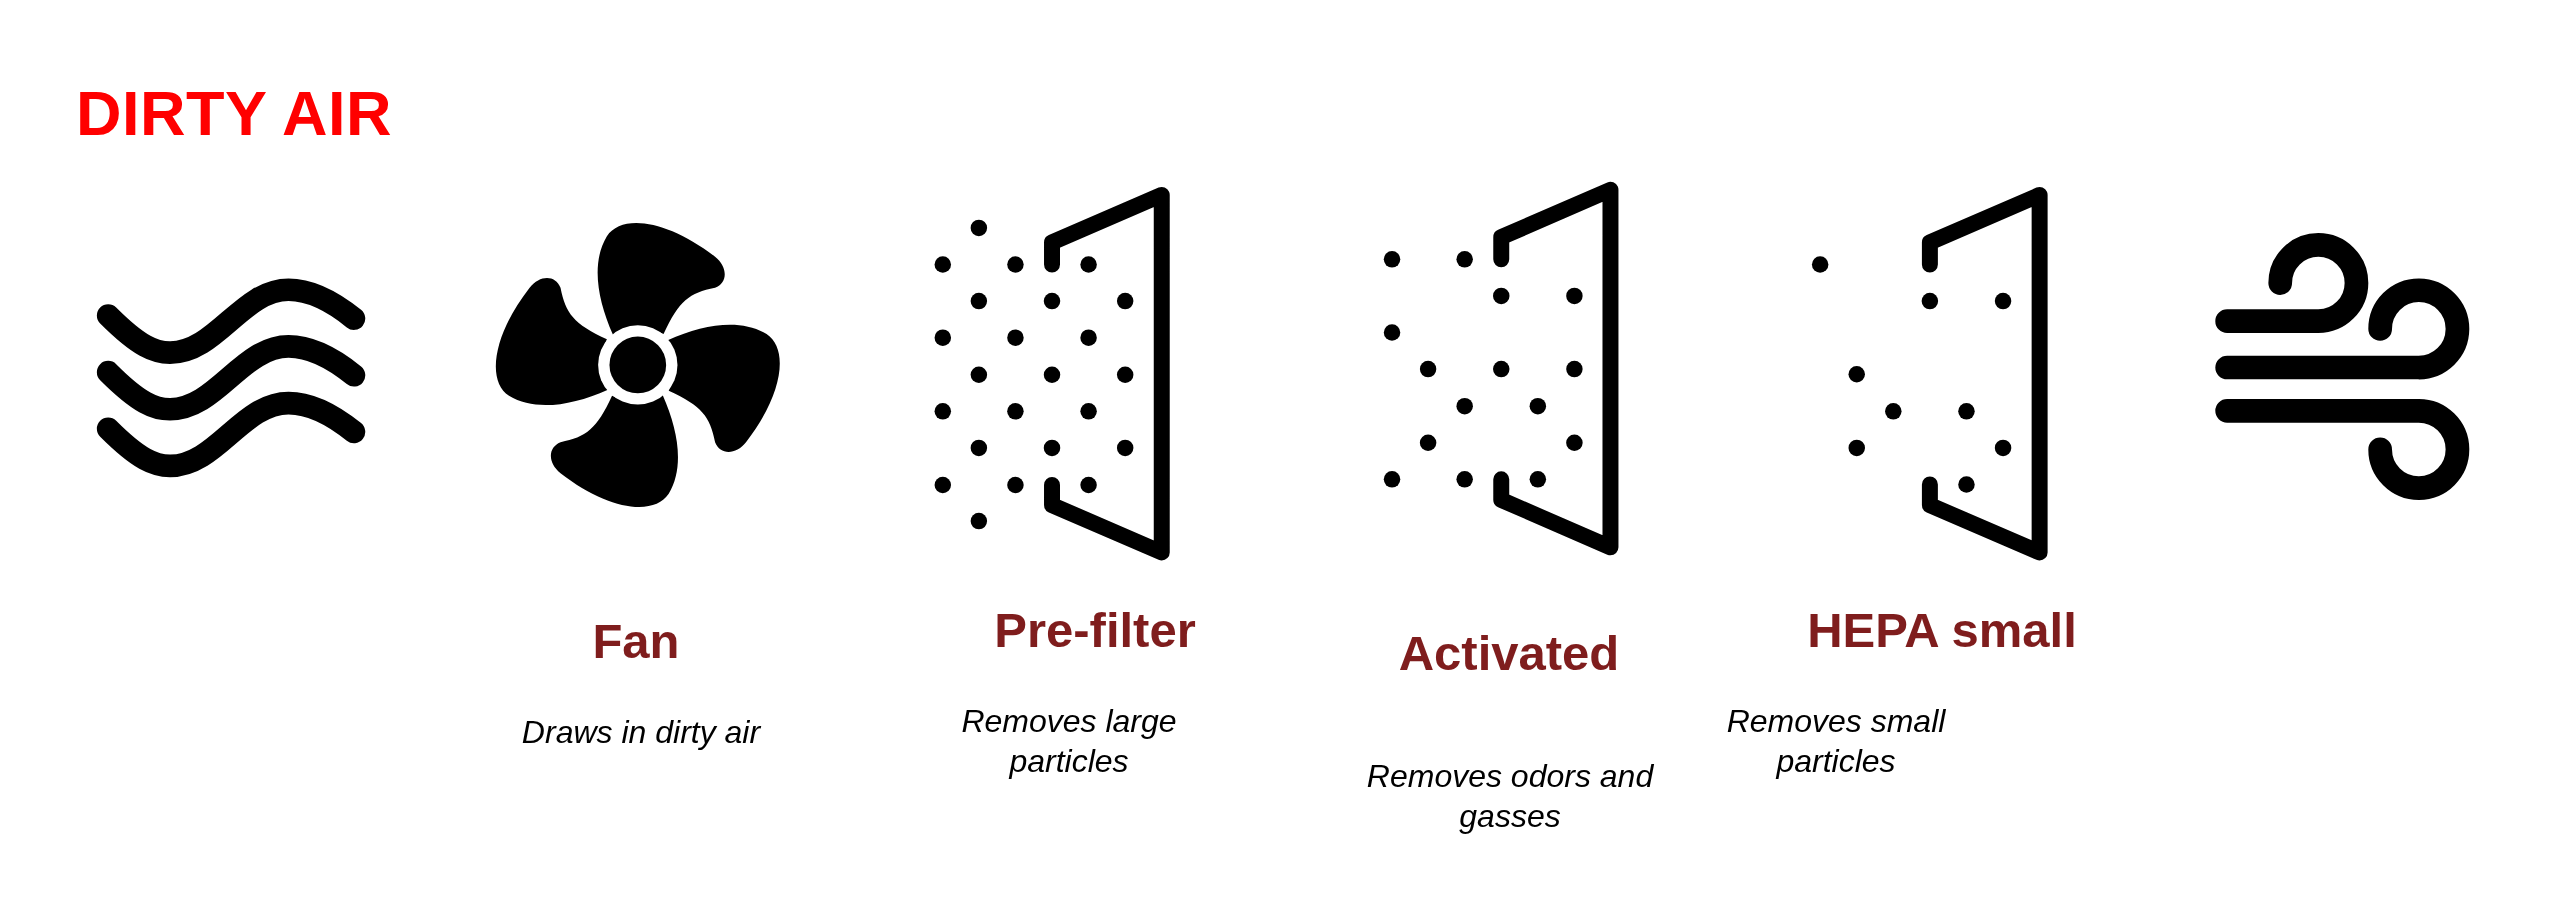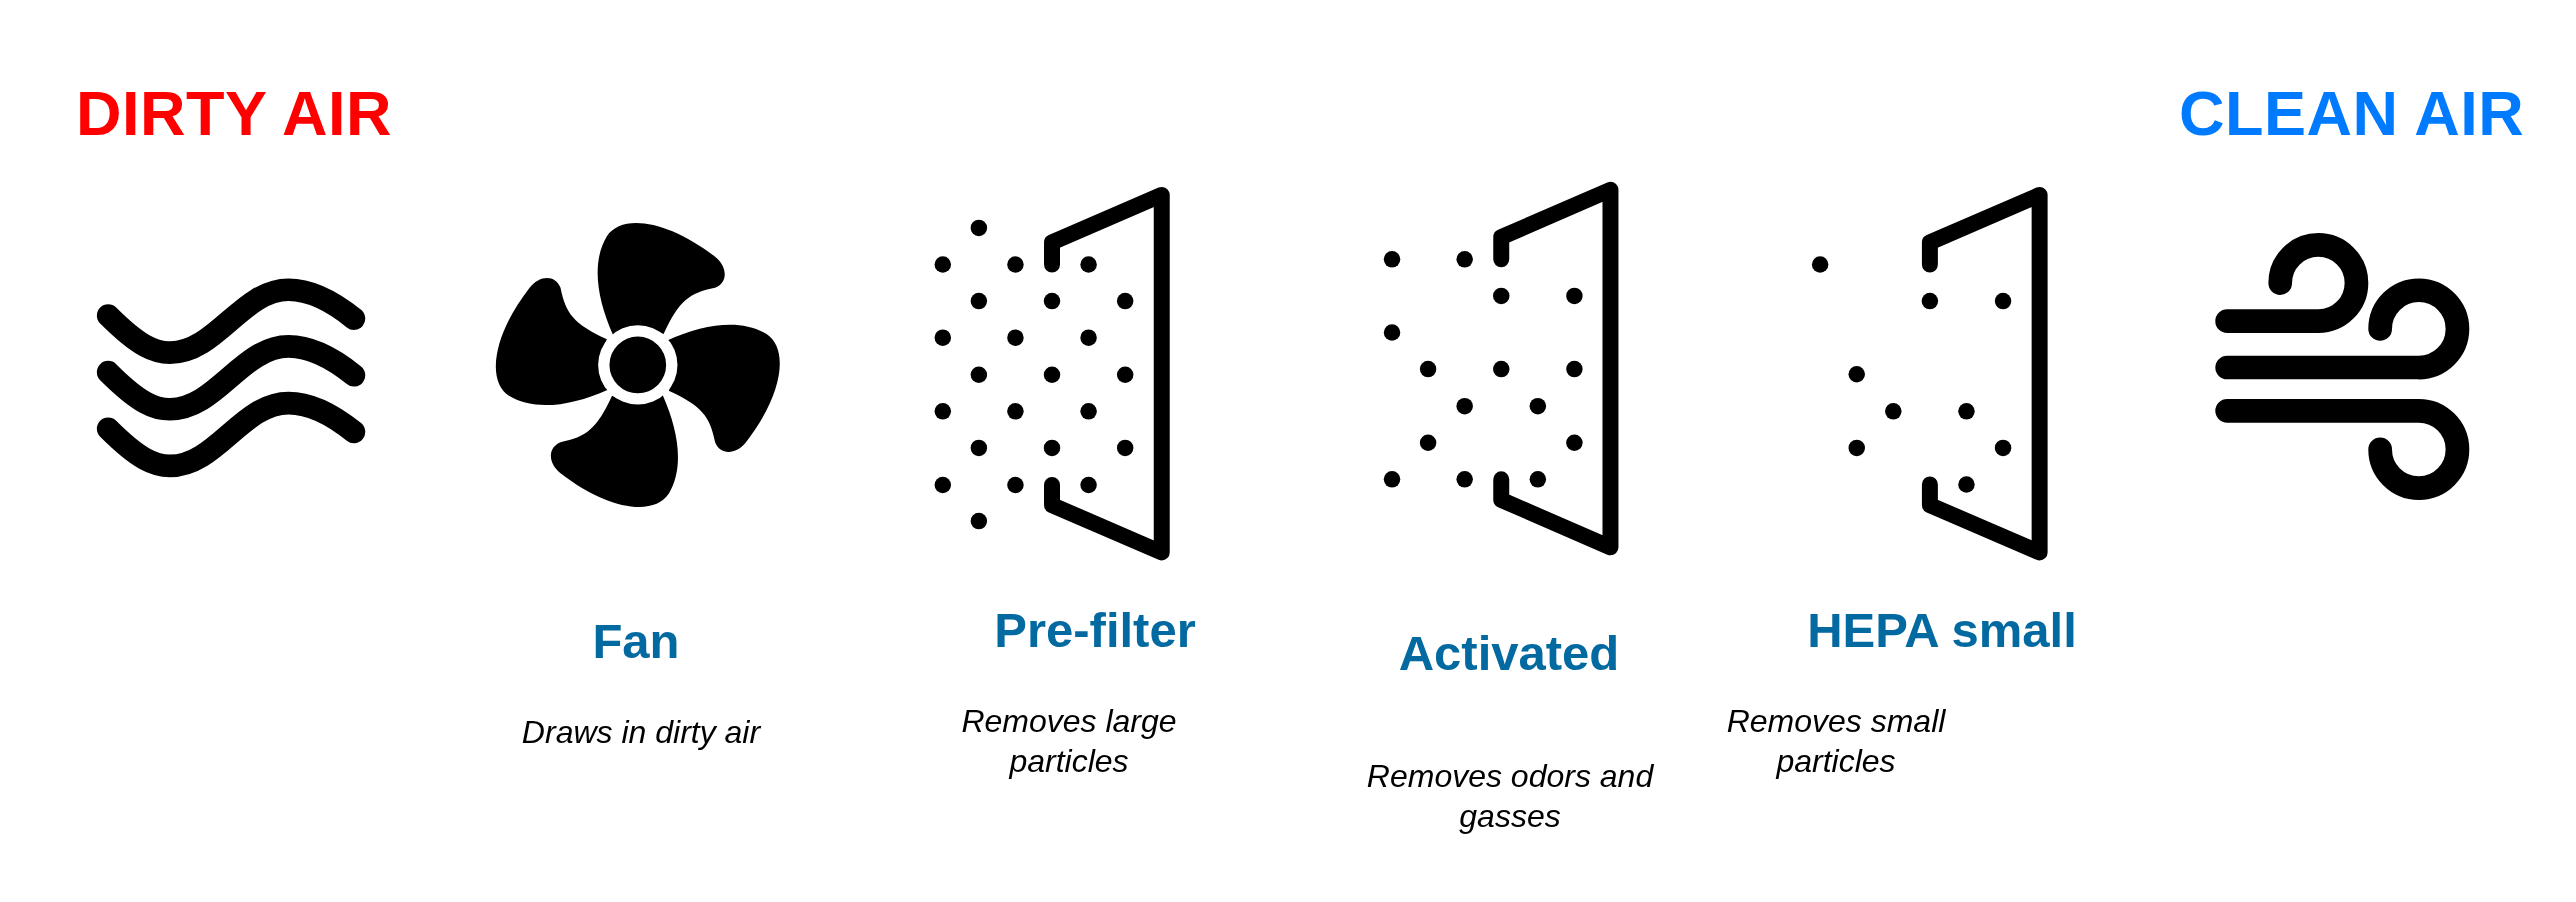--- a/index.html
+++ b/index.html
@@ -2,31 +2,30 @@
 <html style="font-size:8.2px"><head>
 <meta charset="utf-8">
 <style>
   html, body { margin: 0; padding: 0; background: #ffffff; }
   body { width: 2629px; height: 903px; position: relative; overflow: hidden; font-family: "Liberation Sans", sans-serif; }
   .stage { position: absolute; left: 0; top: 0; width: 2629px; height: 903px; }
   svg.icons { position: absolute; left: 0; top: 0; }
   .end-label { position: absolute; top: 80px; font-weight: 700; font-size: 63px; line-height: 67px; letter-spacing: 0.5px; white-space: nowrap; }
   .end-label.dirty { left: 76px; }
   .end-label.clean { left: 2179px; }
-  .stage-title { position: absolute; transform: translateX(-50%); text-align: center; font-weight: 700; font-size: 49px; line-height: 60px; color: #0369a1; white-space: nowrap; }
+  .stage-title { position: absolute; transform: translateX(-50%); text-align: center; font-weight: 700; font-size: 49px; line-height: 60px; color: #7f1d1d; white-space: nowrap; }
   .stage-desc { position: absolute; transform: translateX(-50%); text-align: center; font-style: italic; font-size: 32px; line-height: 40px; color: #000000; white-space: nowrap; }
   .line { display: block; }
 </style>
 </head>
 <body>
 
 <div class="stage">
 
   <div class="end-label dirty" style="color:#FF0000">DIRTY AIR</div>
-  <div class="end-label clean" style="color:#007AFF">CLEAN AIR</div>
 
   <svg class="icons" width="2629" height="903" viewBox="0 0 5103 1752" xmlns="http://www.w3.org/2000/svg">
 
     <g fill="none" stroke="#000" stroke-width="44" stroke-linecap="round">
       <path d="M210 612 C 270 672, 300 684, 330 684 C 420 684, 470 562, 560 562 C 600 562, 640 580, 687 618"></path>
       <path d="M210 722 C 270 782, 300 794, 330 794 C 420 794, 470 672, 560 672 C 600 672, 640 690, 687 728"></path>
       <path d="M210 832 C 270 892, 300 904, 330 904 C 420 904, 470 782, 560 782 C 600 782, 640 800, 687 838"></path>
     </g>
 
     <g fill="#000">

